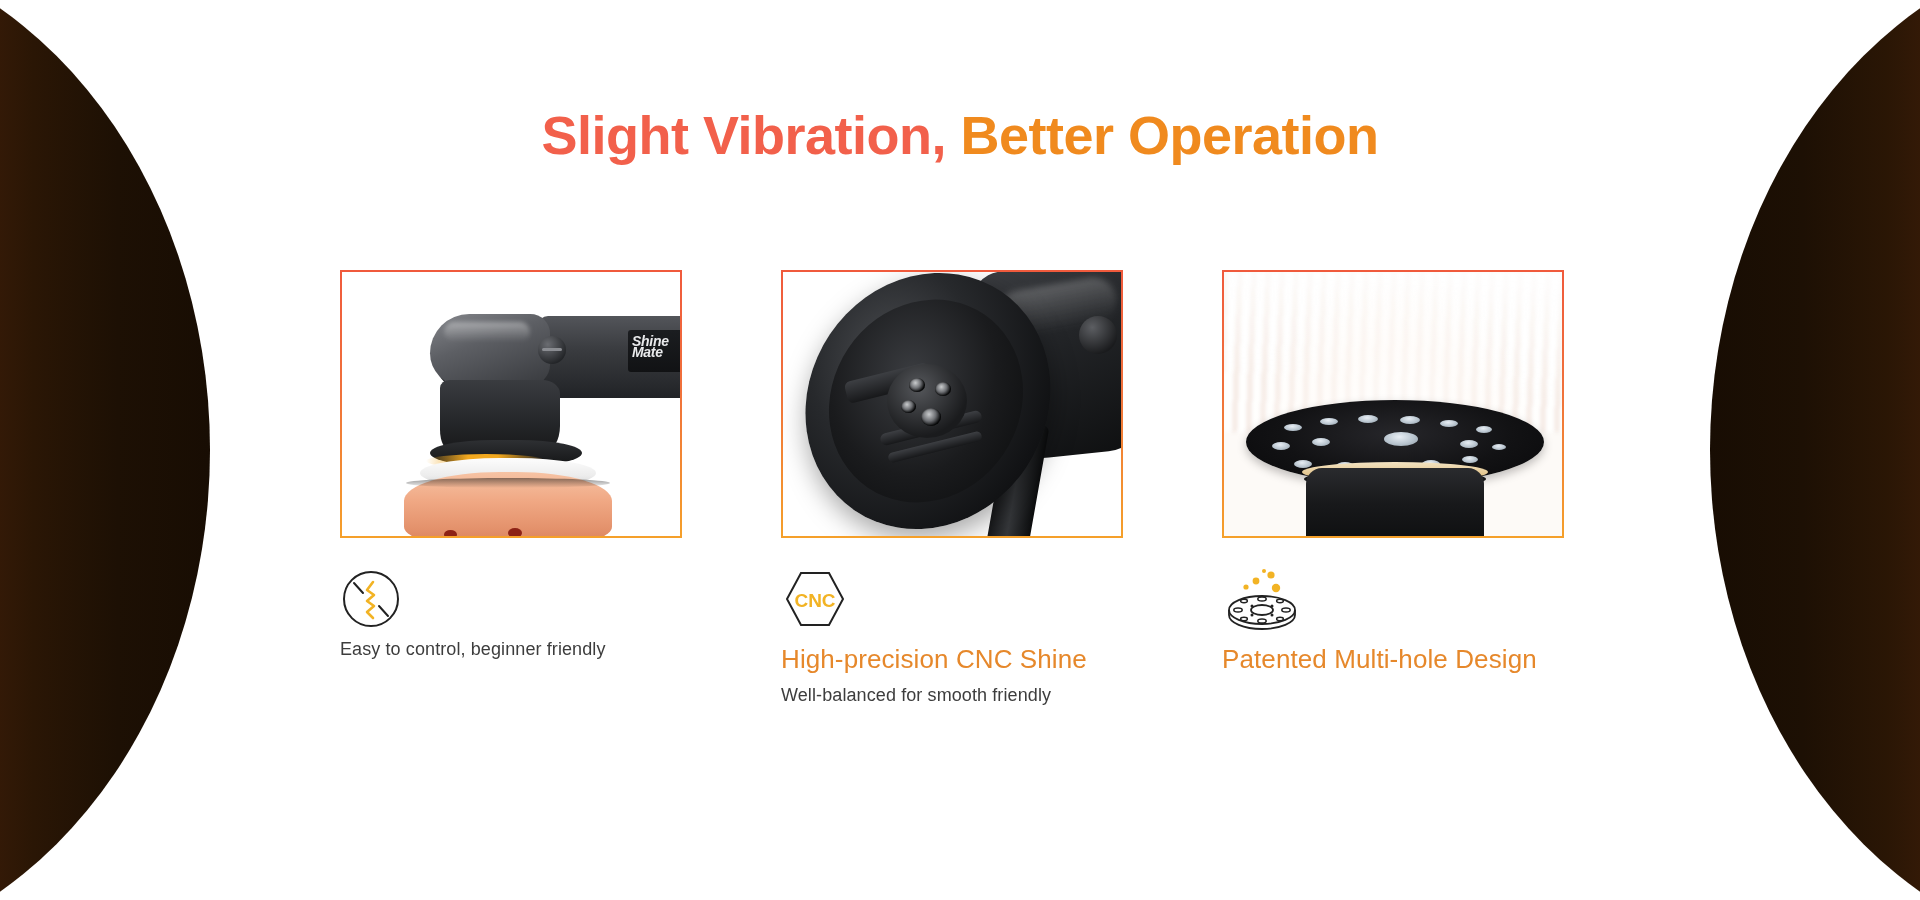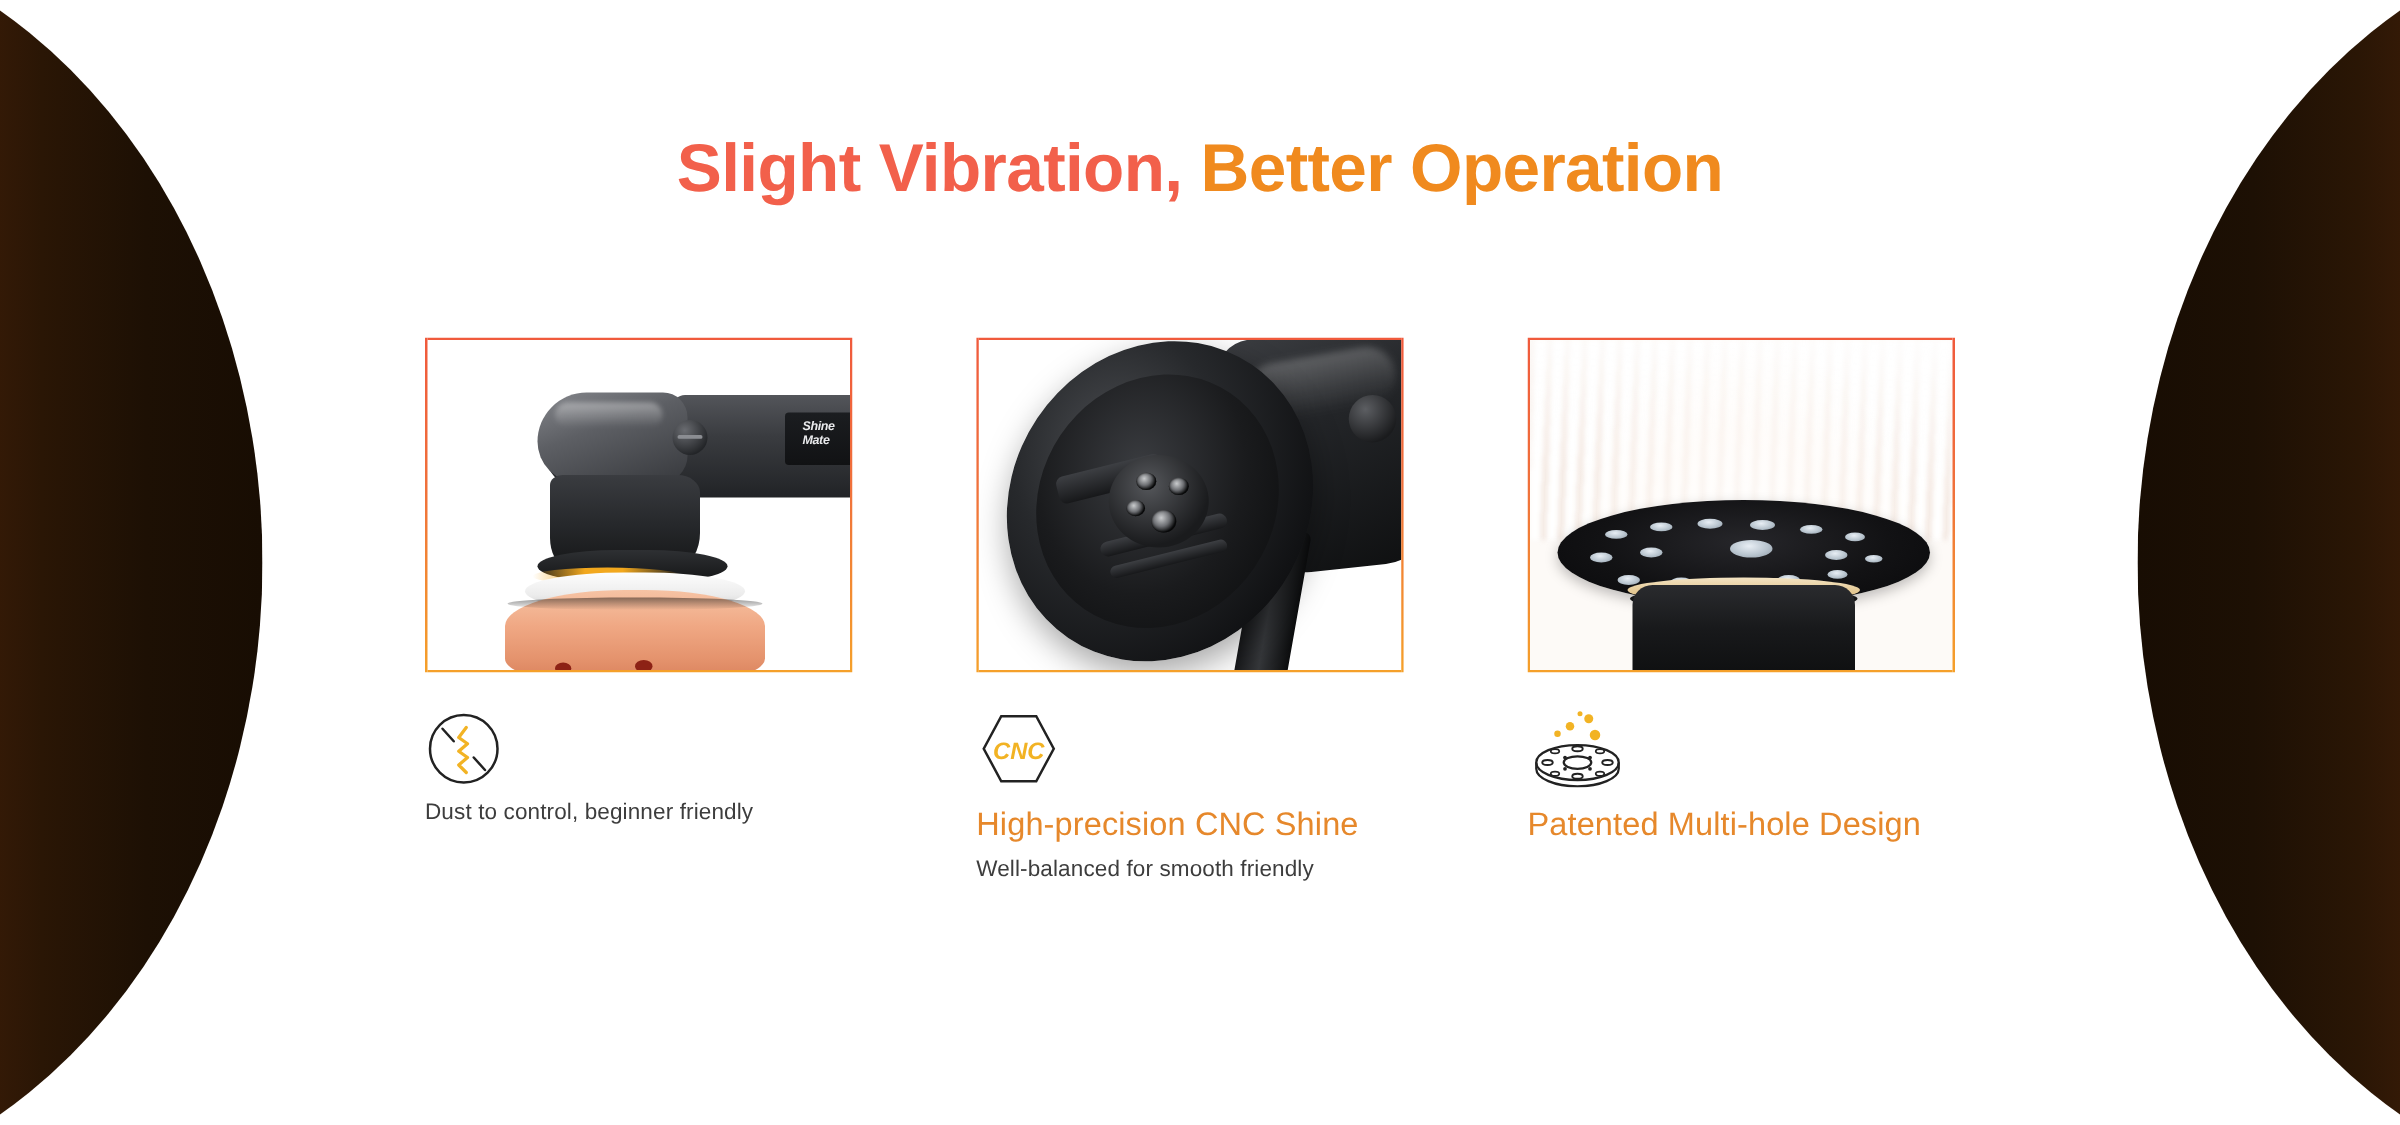--- a/index.html
+++ b/index.html
@@ -118,22 +118,22 @@
     width:20px; height:3px; background:#8b8d92; border-radius:2px;
   }
   .p1-label {
     position:absolute; left:286px; top:58px;
     width:58px; height:42px;
     background:linear-gradient(180deg,#1b1d20,#111214);
     border-radius:3px;
     overflow:hidden;
   }
   .p1-label span{
-    position:absolute; left:14px; top:6px;
-    color:#e9eaec; font-size:10px; font-style:italic; font-weight:bold;
+    position:absolute; left:4px; top:6px;
+    color:#e9eaec; font-size:14px; font-style:italic; font-weight:bold;
     line-height:11px; letter-spacing:-.3px;
   }
   .p1-neck {
     position:absolute; left:98px; top:108px;
     width:120px; height:72px;
     background:linear-gradient(180deg,#3a3c40 0%,#26282b 55%,#171819 100%);
     border-radius:10px 18px 16px 12px / 8px 14px 26px 22px;
   }
   .p1-collar {
     position:absolute; left:88px; top:168px;
@@ -267,21 +267,21 @@
     position:absolute; left:80px; top:198px;
     width:182px; height:18px;
     background:linear-gradient(180deg,#1b1c1e,#0d0e0f);
     border-radius:50%;
   }
 
   
   .icon-wrap {
     margin-top:30px;
     height:62px;
-    display:flex; align-items:center;font-style:italic;
+    display:flex; align-items:center;
   }
   .icon-wrap svg { display:block; }
 
   
   .head {
     margin-top:12px;
     color:#E6882B;
     font-size:26px;
     font-weight:normal;
     line-height:34px;
@@ -340,21 +340,21 @@
       <div class="icon-wrap">
         <svg width="62" height="62" viewBox="0 0 62 62">
           <circle cx="31" cy="31" r="27" fill="none" stroke="#222" stroke-width="2"></circle>
           <line x1="14" y1="15" x2="23" y2="25" stroke="#222" stroke-width="2" stroke-linecap="round"></line>
           <line x1="39" y1="38" x2="48" y2="48" stroke="#222" stroke-width="2" stroke-linecap="round"></line>
           <polyline points="33,14 27,22 34,27 27,33 34,38 27,44 33,50" fill="none" stroke="#F2B324" stroke-width="2.6" stroke-linecap="round" stroke-linejoin="round"></polyline>
         </svg>
       </div>
 
       <div class="sub">
-        <span>Dust to control, beginner friendly</span>
+        <span>Easy to control, beginner friendly</span>
       </div>
     </div>
 
     <div class="col">
       <div class="photo">
         <div class="inner">
           <div class="p2-bg"></div>
           <div class="p2-housing"></div>
           <div class="p2-hgloss"></div>
           <div class="p2-knob"></div>

